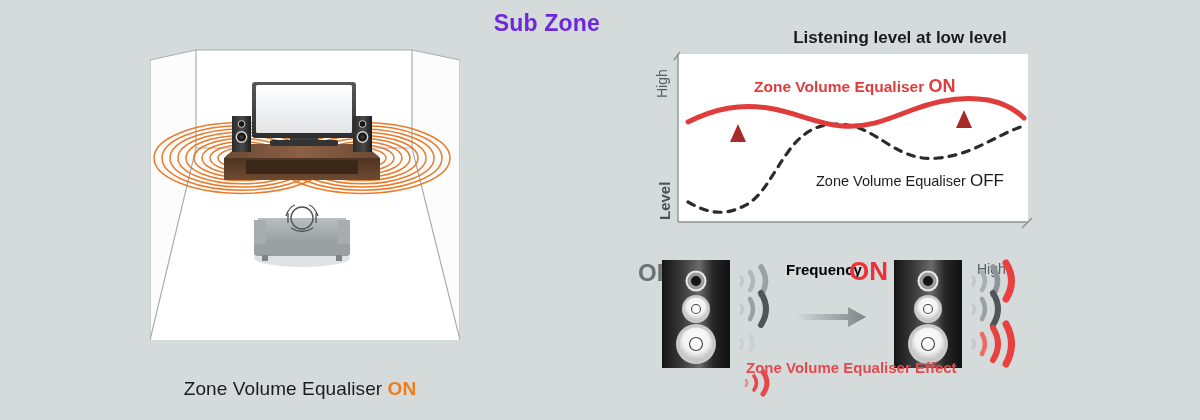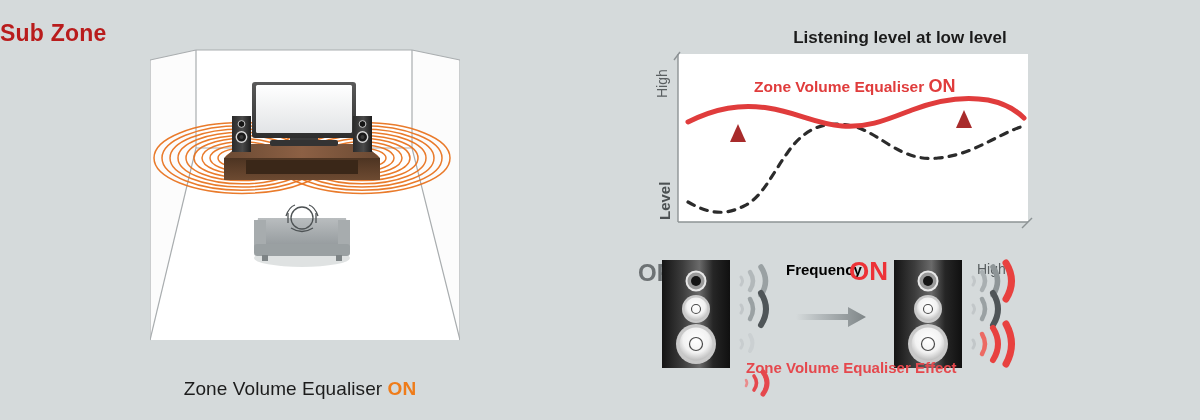--- a/index.html
+++ b/index.html
@@ -8,22 +8,22 @@
     background:#d5dadb;
     font-family:"Liberation Sans", sans-serif;
     overflow:hidden;
     position:relative;
   }
   .stage{position:absolute;inset:0;}
 
   
   #left-panel{position:absolute;left:0;top:0;width:600px;height:420px;}
   #sub-zone-title{
-    position:absolute;left:0;top:20px;width:600px;text-align:left;
-    font-size:23px;font-weight:bold;color:#b91c1c;letter-spacing:.2px;
+    position:absolute;left:0;top:10px;width:600px;text-align:right;
+    font-size:23px;font-weight:bold;color:#6d28d9;letter-spacing:.2px;
   }
   #room-svg{position:absolute;left:150px;top:40px;}
   #zone-caption{
     position:absolute;left:0;top:378px;width:600px;text-align:center;
     font-size:19px;color:#1c1c1c;letter-spacing:.1px;
   }
   #zone-caption .on{color:#ef7c1a;font-weight:bold;}
 
   
   #right-panel{position:absolute;left:600px;top:0;width:600px;height:420px;}
@@ -251,20 +251,21 @@
           <polygon points="118,76 110,94 126,94" fill="#a82b2b"></polygon>
         </g>
         <g>
           <line x1="344" y1="108" x2="344" y2="72" stroke="url(#arrG)" stroke-width="3.4"></line>
           <polygon points="344,62 336,80 352,80" fill="#a82b2b"></polygon>
         </g>
       </svg>
 
       <div id="legend-on"><span>Zone Volume Equaliser </span><span class="big">ON</span></div>
 
+      <div id="legend-off"><span>Zone Volume Equaliser </span><span class="big">OFF</span></div>
 
       <div class="ax-label" id="ylab-high">High</div>
       <div id="ylab-level">Level</div>
       <div class="ax-label" id="xlab-low">Low</div>
       <div id="xlab-freq">Frequency</div>
       <div class="ax-label" id="xlab-high">High</div>
     </div>
 
     <div id="compare-block">
 

